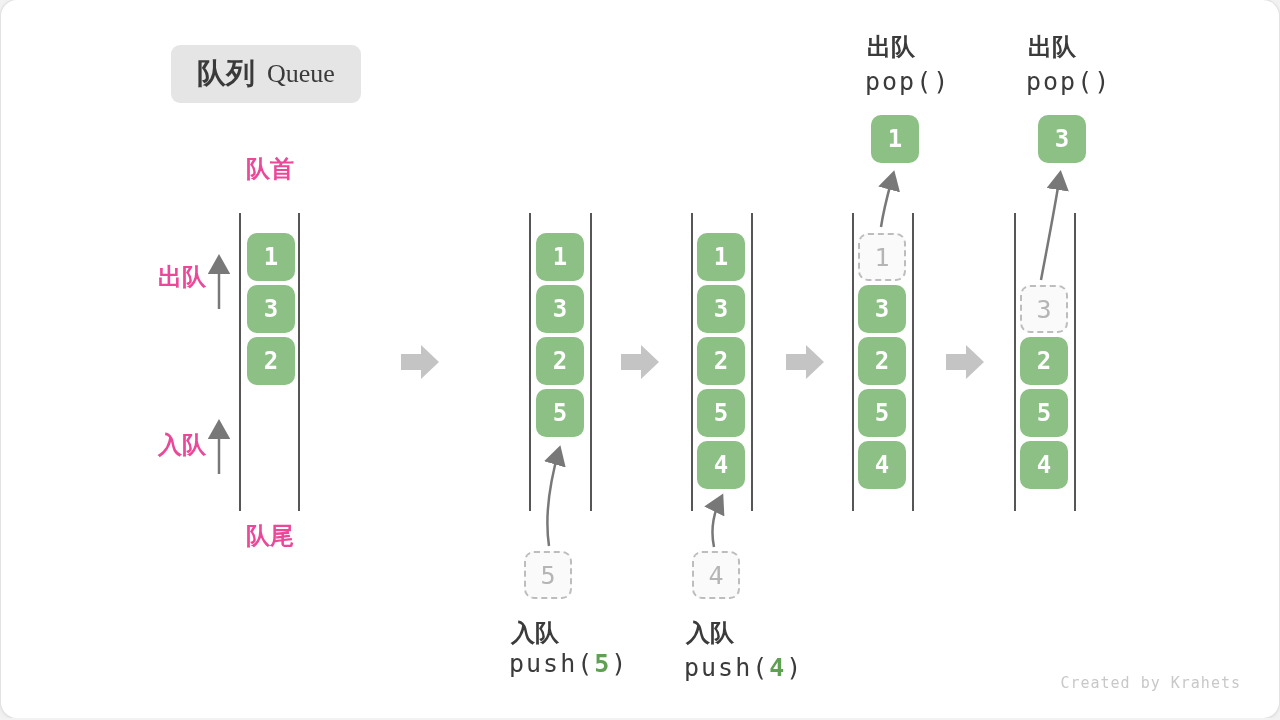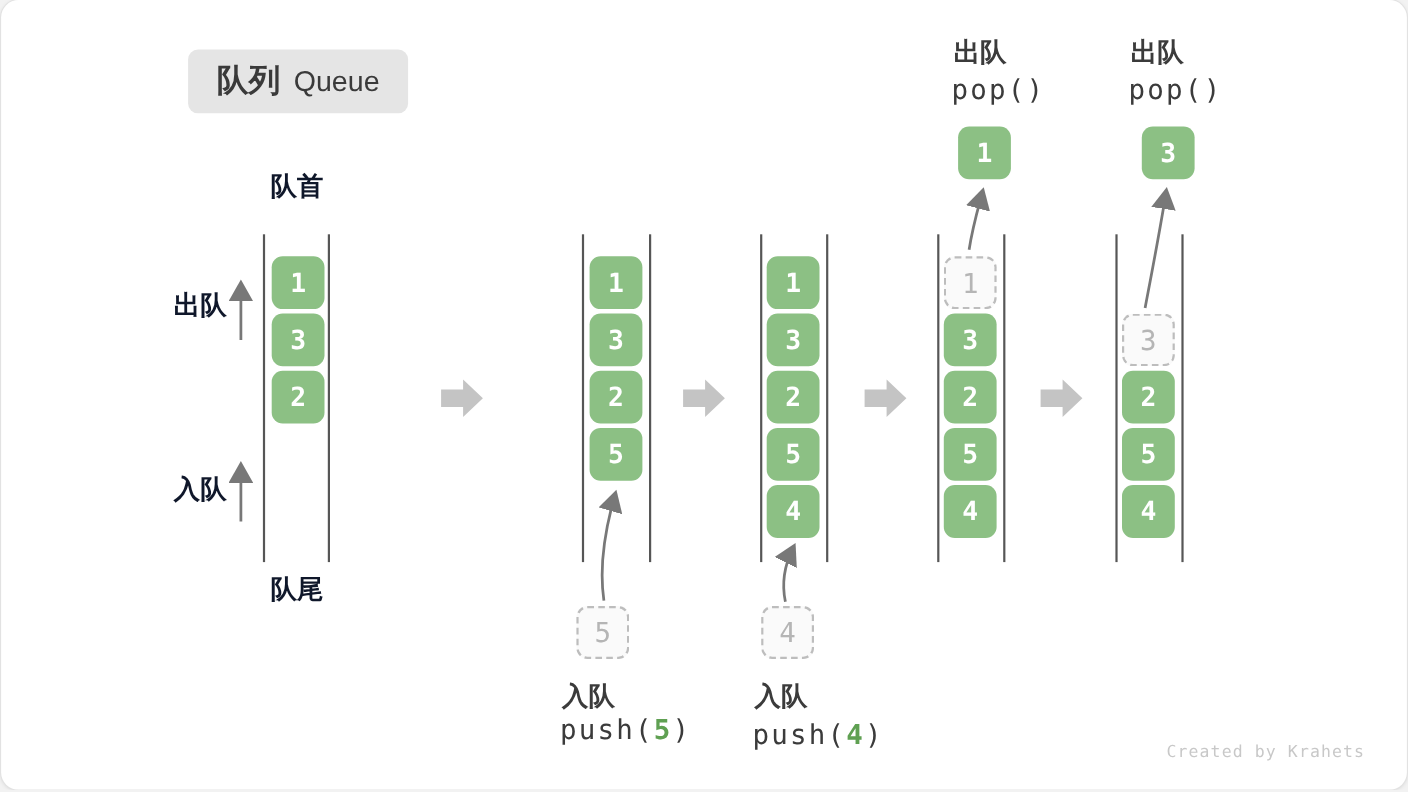--- a/index.html
+++ b/index.html
@@ -9,22 +9,22 @@
     box-shadow:0 0 0 1px #e2e2e2, 0 1px 4px rgba(0,0,0,.12);
     font-family:"Liberation Sans", sans-serif;
     overflow:hidden;
   }
   .title-box{
     position:absolute;left:170px;top:45px;height:58px;
     background:#e5e5e5;border-radius:9px;
     display:flex;align-items:center;padding:0 26px;gap:12px;
   }
   .title-zh{font-size:29px;font-weight:bold;color:#3a3a3a;}
-  .title-en{font-size:26px;color:#3a3a3a;font-family:Liberation Sans, sans-serif;}
-  .lbl{position:absolute;font-size:24px;font-weight:bold;color:#0f172a;white-space:nowrap;}
+  .title-en{font-size:26px;color:#3a3a3a;font-family:Liberation Serif, serif;}
+  .lbl{position:absolute;font-size:24px;font-weight:bold;color:#ec4899;white-space:nowrap;}
   .qline{position:absolute;top:213px;height:298px;width:1.5px;background:#565656;}
   .cell{
     position:absolute;width:48px;height:48px;border-radius:10px;
     background:#8CC084;color:#ffffff;
     display:flex;align-items:center;justify-content:center;
     font-family:"DejaVu Sans Mono", monospace;font-size:24px;font-weight:bold;
   }
   .ghost{
     position:absolute;width:44px;height:44px;border-radius:10px;
     background:#fafafa;border:2px dashed #bdbdbd;color:#b5b5b5;

